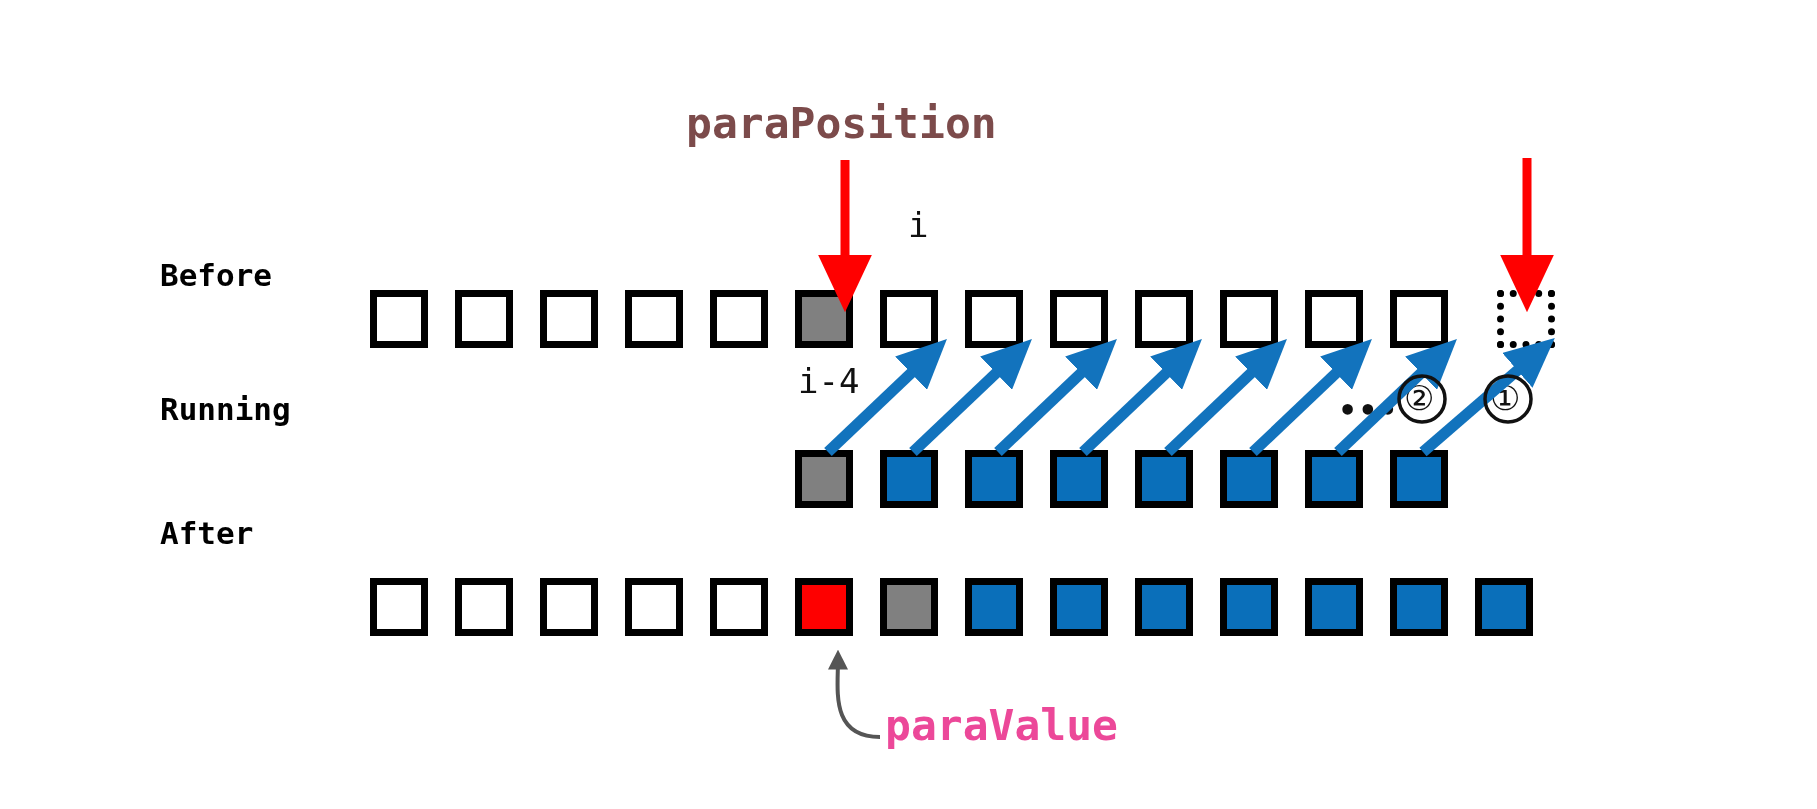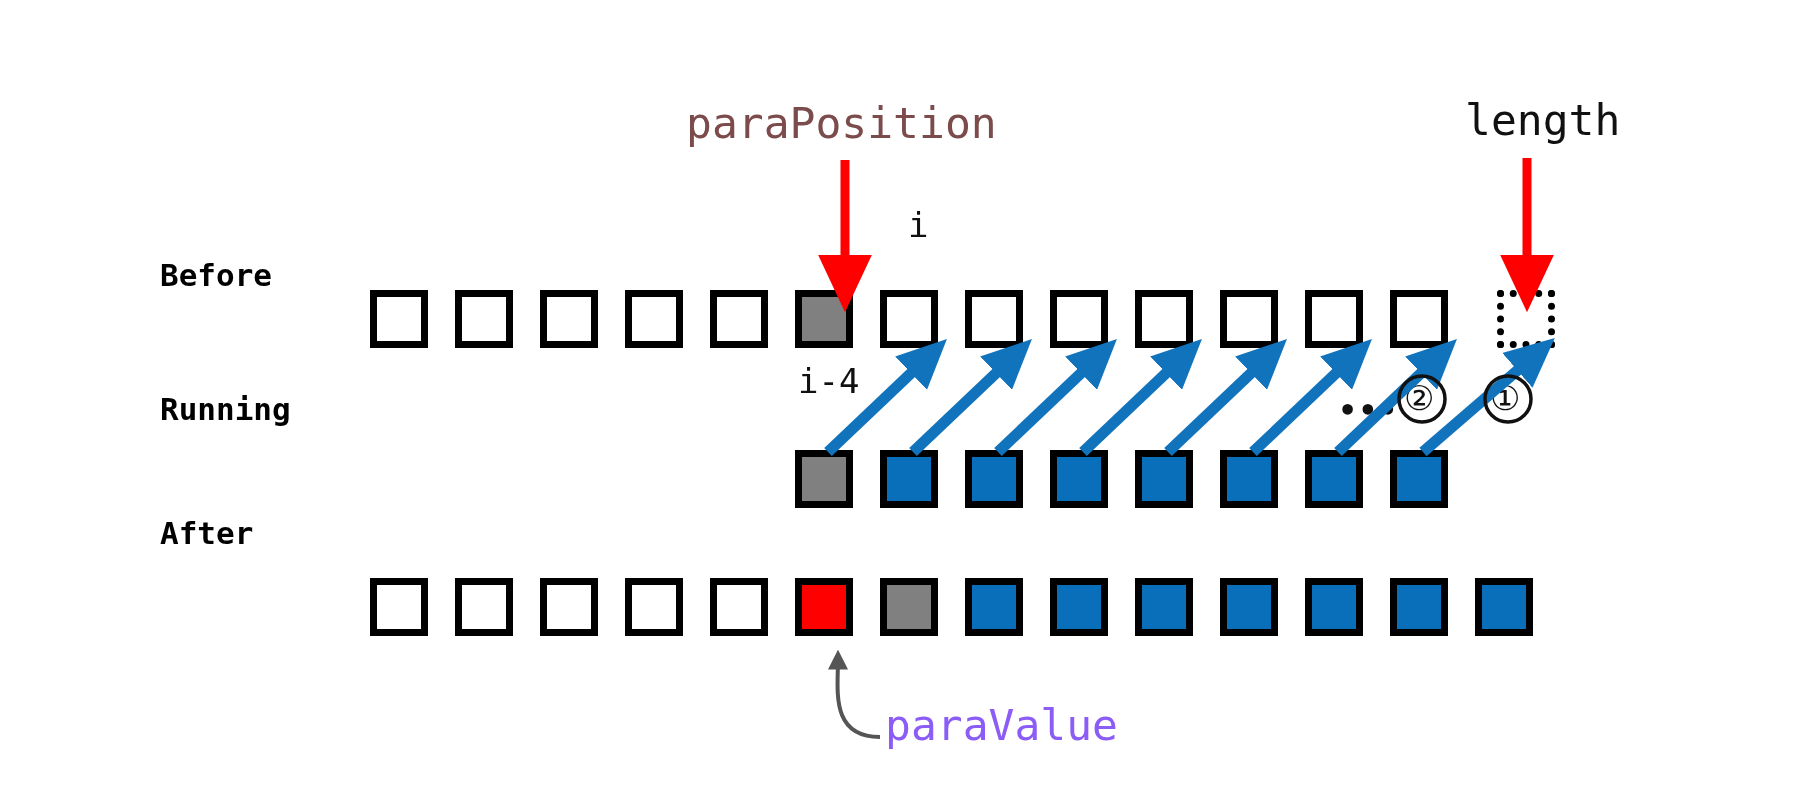--- a/index.html
+++ b/index.html
@@ -58,25 +58,25 @@
     font-family: "DejaVu Sans Mono", "Liberation Mono", monospace;
     font-size: 43px;
     white-space: nowrap;
   }
   .var-label.plain {
     color: #111111;
     font-weight: normal;
   }
   .var-label.accent {
     color: #7c4b4b;
-    font-weight: normal;
+    font-weight: bold;
   }
   .var-label.accent-bold {
-    color: #8b5cf6;
-    font-weight: normal;
+    color: #ec4899;
+    font-weight: bold;
   }
   .step-badge {
     position: absolute;
     font-family: "DejaVu Sans", "Liberation Sans", sans-serif;
     font-size: 34px;
     color: #111111;
     white-space: nowrap;
   }
   .ellipsis-mark {
     position: absolute;
@@ -150,21 +150,20 @@
   <div class="cell blue" style="left:965px;  top:578px;"></div>
   <div class="cell blue" style="left:1050px; top:578px;"></div>
   <div class="cell blue" style="left:1135px; top:578px;"></div>
   <div class="cell blue" style="left:1220px; top:578px;"></div>
   <div class="cell blue" style="left:1305px; top:578px;"></div>
   <div class="cell blue" style="left:1390px; top:578px;"></div>
   <div class="cell blue" style="left:1475px; top:578px;"></div>
 
   <div class="var-label accent" style="left:686px; top:98px;">paraPosition</div>
 
-  <div class="var-label plain" style="left:1465px; top:95px;">length</div>
 
   <div class="tick-label" style="left:908px; top:205px;">i</div>
 
   <div class="tick-label" style="left:798px; top:361px;">i-4</div>
 
   <div class="ellipsis-mark" style="left:1338px; top:393px;">•••</div>
 
   <div class="step-badge" style="left:1404px; top:378px;">②</div>
 
   <div class="step-badge" style="left:1490px; top:378px;">①</div>

